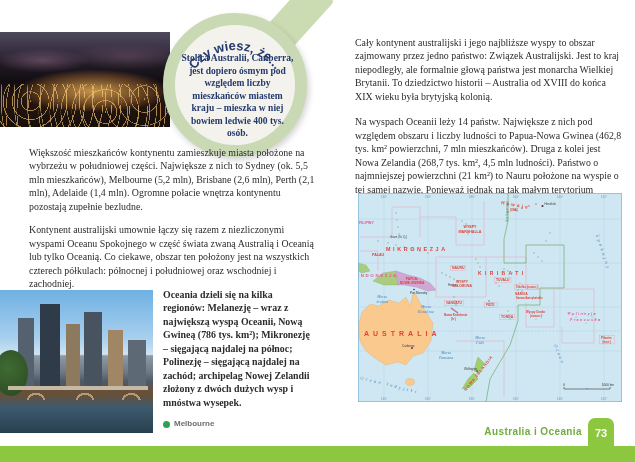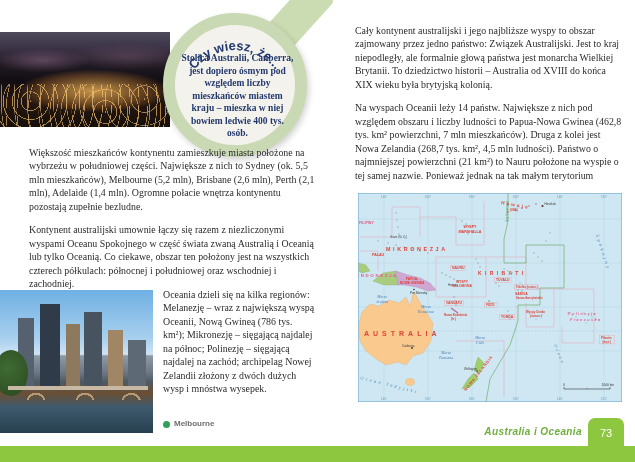--- a/index.html
+++ b/index.html
@@ -41,44 +41,44 @@
   .dyk{position:absolute;left:163px;top:13px;width:144px;height:144px;border-radius:50%;
     background:#f4f2ec;border:12px solid #c9d9b4;box-sizing:border-box;
     box-shadow:2px 3px 6px rgba(0,0,0,.18);}
   .dyk svg{position:absolute;left:-12px;top:-12px;}
   .dyk .arc-text{font-family:"Liberation Sans",sans-serif;font-size:13px;font-weight:bold;fill:#23396e;}
   .dyk .body{position:absolute;left:5px;right:0;top:27px;text-align:center;
     font-size:9.5px;line-height:1.32;font-weight:bold;color:#23396e;}
   
   .col-left{position:absolute;left:29px;top:146px;width:288px;font-size:9.9px;line-height:1.36;}
   .col-left p{margin:0 0 10px 0;}
-  .para-oceania{position:absolute;left:163px;top:288px;width:152px;font-size:9.9px;line-height:1.36;}
+  .para-oceania{position:absolute;left:163px;top:288px;width:152px;font-size:9.9px;line-height:1.36;font-weight:bold;}
   .caption{position:absolute;left:163px;top:419px;font-family:"Liberation Sans",sans-serif;
     font-size:8px;font-weight:bold;color:#6d6e70;display:flex;align-items:flex-end;gap:4px;}
   .caption .dot{width:7px;height:7px;border-radius:50%;background:#2fa05a;display:inline-block;}
   .col-right{position:absolute;left:355px;top:24px;width:270px;}
   .col-right h2{margin:0 0 7px 0;font-family:"Liberation Sans",sans-serif;font-size:11.5px;
     letter-spacing:.6px;color:#2f9e8c;}
-  .col-right p{margin:0 0 10px 0;font-size:9.9px;line-height:1.36;}
+  .col-right p{margin:12px 0 10px 0;font-size:9.9px;line-height:1.36;}
   
   .map{position:absolute;left:358px;top:193px;width:264px;height:209px;}
   .map svg{display:block;}
   .t-red{fill:#df4438;font-family:"Liberation Sans",sans-serif;font-weight:bold;}
   .t-pink{fill:#e0618f;font-family:"Liberation Sans",sans-serif;font-weight:bold;}
   .t-sea{fill:#4a82b8;font-family:"Liberation Serif",serif;font-style:italic;}
   .t-city{fill:#3a3a3a;font-family:"Liberation Sans",sans-serif;}
   .t-lon{fill:#6fa5c8;font-family:"Liberation Sans",sans-serif;}
   .t-green{fill:#4c9a56;font-family:"Liberation Sans",sans-serif;}
   .t-scale{fill:#333;font-family:"Liberation Sans",sans-serif;}
   
   .footer-label{position:absolute;right:53px;top:426px;font-family:"Liberation Sans",sans-serif;
-    font-size:10px;font-weight:bold;color:#6fae3d;letter-spacing:.4px;font-style:italic;}
-  .footer-tab{position:absolute;left:588px;top:418px;width:36px;height:30px;background:#8dc63f;
+    font-size:10px;font-weight:bold;color:#6fae3d;letter-spacing:.4px;}
+  .footer-tab{position:absolute;left:588px;top:418px;width:26px;height:30px;background:#8dc63f;
     border-radius:7px 7px 0 0;color:#fff;font-family:"Liberation Sans",sans-serif;
-    font-size:11px;font-weight:normal;text-align:center;line-height:30px;}
+    font-size:11px;font-weight:bold;text-align:center;line-height:30px;}
   .footer-bar{position:absolute;left:0;top:446px;width:635px;height:16px;background:#8dc63f;}
 </style>
 </head>
 <body>
 
 <div class="page">
 
   <div class="ribbon"></div>
 
   <div class="photo-canberra">

